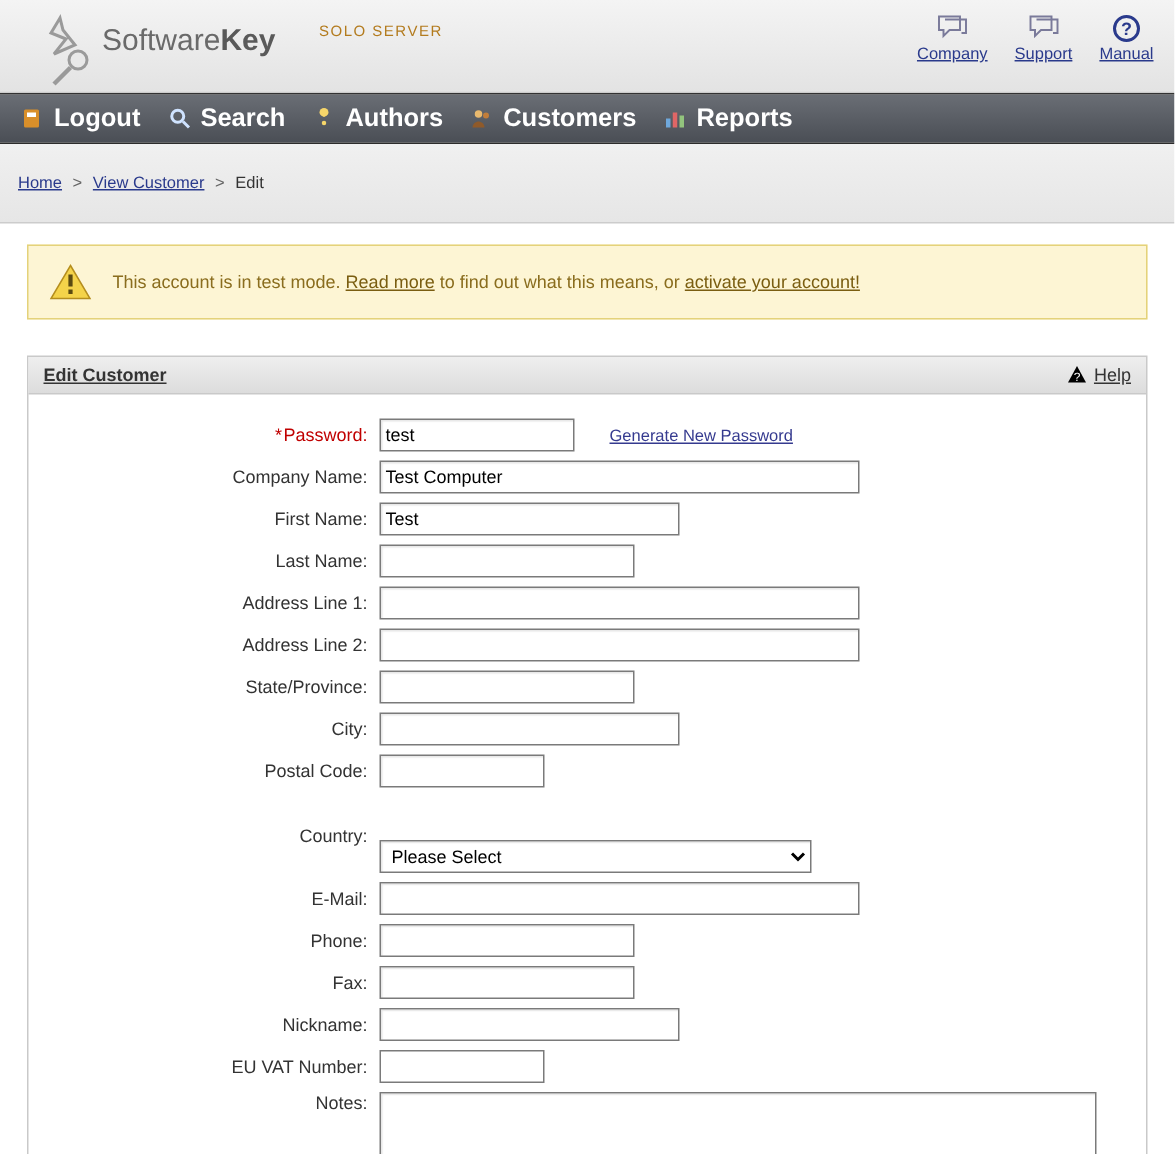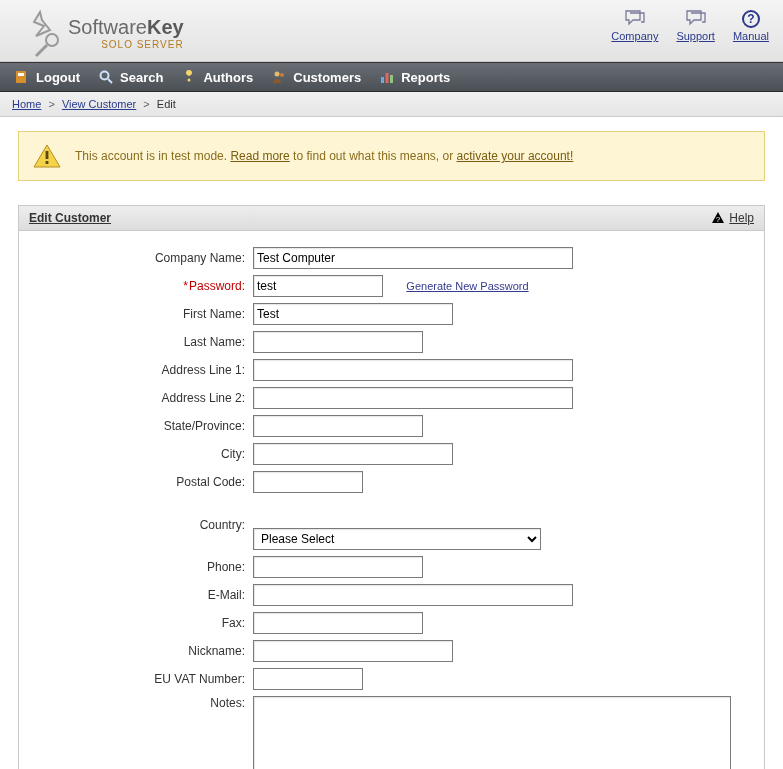--- a/index.html
+++ b/index.html
@@ -19,21 +19,21 @@
     padding: 6px 14px 0 14px;
     height: 62px;
     display: flex;
     justify-content: space-between;
     align-items: flex-start;
   }
   .logo-wrap { display: flex; align-items: flex-start; }
   .logo-mark {
     width: 52px; height: 52px; position: relative;
   }
-  .logo-text { display: flex; flex-direction: column; margin-top: 10px; margin-left: 2px;}
+  .logo-text { display: flex; flex-direction: row; margin-top: 10px; margin-left: 2px; gap: 29px;}
   .logo-text .sk { font-size: 20px; color: #6a6a6a; font-family: "Trebuchet MS", sans-serif; }
   .logo-text .sk b { color: #5a5a5a; font-weight: bold; }
   .logo-text .ss { font-size: 10px; letter-spacing: 1px; color: #b37b1e; font-weight: normal; text-align: right; }
   .top-links { display: flex; gap: 18px; padding-top: 4px; }
   .top-link { text-align: center; color: #2a3a8c; }
   .top-link a, .top-link span.lk {
     color: #2a3a8c; text-decoration: underline; font-size: 11px; cursor: pointer;
     display: block; margin-top: 2px;
   }
   .bubble-icon { width: 22px; height: 18px; margin: 0 auto; }
@@ -44,29 +44,29 @@
 
   
   .navbar {
     background: linear-gradient(#6a6e75, #4a4e55);
     display: flex; align-items: center; gap: 18px;
     padding: 6px 14px;
     border-top: 1px solid #333;
     border-bottom: 1px solid #2b2b2b;
   }
   .nav-item {
-    color: #fff; font-weight: bold; font-size: 13px; display: flex;
+    color: #fff; font-weight: bold; font-size: 17px; display: flex;
     align-items: center; gap: 6px; cursor: pointer; justify-content: flex-end;
   }
   .nav-icon { width: 16px; height: 16px; display:inline-block; }
 
   
   .breadcrumb {
     background: linear-gradient(#f0f0f0,#e6e6e6);
-    padding: 6px 12px; font-size: 11px; border-bottom: 1px solid #ccc;
+    padding: 20px 12px; font-size: 11px; border-bottom: 1px solid #ccc;
   }
   .breadcrumb a { color: #2a3a8c; text-decoration: underline; cursor:pointer;}
   .breadcrumb .sep { color: #666; margin: 0 4px; }
 
   .content { padding: 14px 18px; }
 
   
   .alert {
     background: #fdf5d4;
     border: 1px solid #e4d27a;
@@ -258,30 +258,30 @@
         <svg width="14" height="14" viewBox="0 0 14 14">
             <path d="M7 1 L13 12 H1 Z" fill="#000"></path>
             <text x="7" y="11" font-size="8" text-anchor="middle" fill="#fff">?</text>
           </svg>
         <span>Help</span>
       </span>
     </div>
     <div class="panel-body">
 
       <div class="form-row">
-        <div class="label">Company Name:</div>
-        <div class="ctrl"><input type="text" class="w-comp boxshadow" value="Test Computer" style=""></div>
-      </div>
-
-      <div class="form-row">
         <div class="label req">Password:</div>
         <div class="ctrl">
           <input type="text" class="w-psw boxshadow" value="test" style="">
           <a class="gen-link">Generate New Password</a>
         </div>
+      </div>
+
+      <div class="form-row">
+        <div class="label">Company Name:</div>
+        <div class="ctrl"><input type="text" class="w-comp boxshadow" value="Test Computer" style=""></div>
       </div>
 
       <div class="form-row">
         <div class="label">First Name:</div>
         <div class="ctrl"><input type="text" class="w-name boxshadow" value="Test" style=""></div>
       </div>
 
       <div class="form-row">
         <div class="label">Last Name:</div>
         <div class="ctrl"><input type="text" class="w-short boxshadow" value="" style=""></div>
@@ -315,27 +315,27 @@
       <div class="form-row">
         <div class="label">Country:</div>
         <div class="ctrl">
           <select class="w-country">
             <option>Please Select</option>
           </select>
         </div>
       </div>
 
       <div class="form-row">
+        <div class="label">E-Mail:</div>
+        <div class="ctrl"><input type="text" class="w-email boxshadow" value="" style=""></div>
+      </div>
+
+      <div class="form-row">
         <div class="label">Phone:</div>
         <div class="ctrl"><input type="text" class="w-phone boxshadow" value="" style=""></div>
-      </div>
-
-      <div class="form-row">
-        <div class="label">E-Mail:</div>
-        <div class="ctrl"><input type="text" class="w-email boxshadow" value="" style=""></div>
       </div>
 
       <div class="form-row">
         <div class="label">Fax:</div>
         <div class="ctrl"><input type="text" class="w-phone boxshadow" value="" style=""></div>
       </div>
 
       <div class="form-row">
         <div class="label">Nickname:</div>
         <div class="ctrl"><input type="text" class="w-nick boxshadow" value="" style=""></div>

